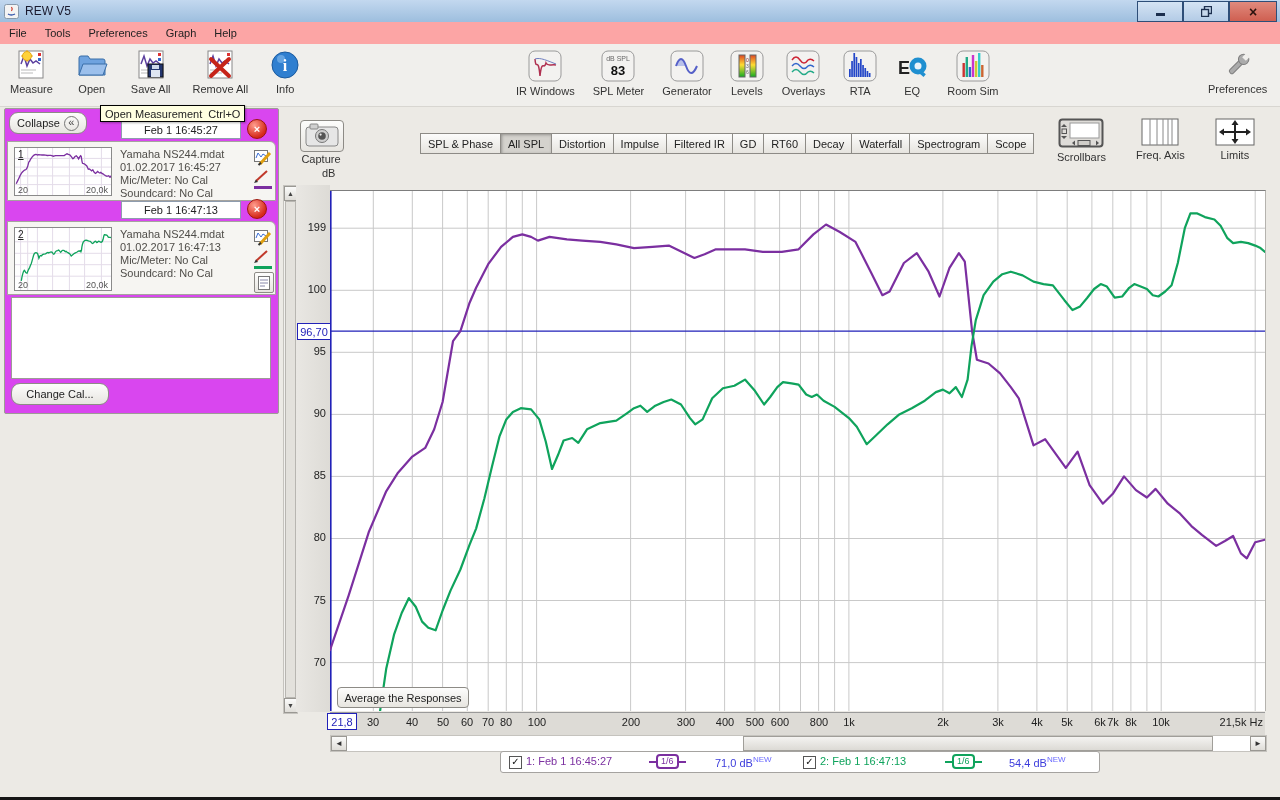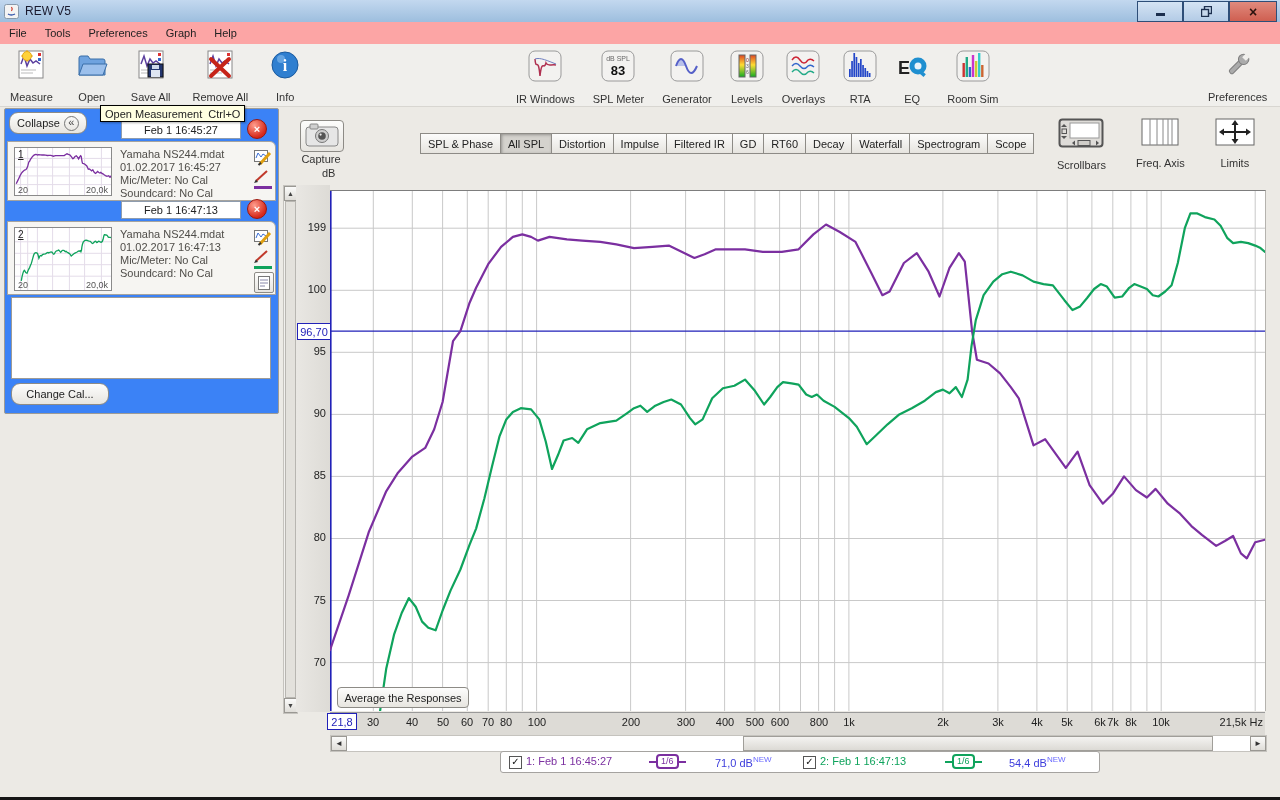--- a/index.html
+++ b/index.html
@@ -12,29 +12,29 @@
   .winbtn{height:19px;border:1px solid #2e4e78;display:flex;align-items:center;justify-content:center;
     background:linear-gradient(#d5e4f4,#b3cbe6);}
   #btn-close{background:linear-gradient(#e08a7d,#cf5f51);}
   
   #menubar{position:absolute;left:0;top:22px;width:1280px;height:22px;background:#fca5a5;
     border-bottom:1px solid #dcdad5;display:flex;align-items:center;}
   .menu-item{padding:3px 9px;}
   
   #toolbar{position:absolute;left:0;top:44px;width:1280px;height:62px;background:#f0efec;border-bottom:1px solid #d8d6d1;}
   .tbtn{display:flex;flex-direction:column;align-items:center;justify-content:flex-start;padding:2px 4px;}
-  .tblabel{margin-top:9px;color:#333;white-space:nowrap;}
+  .tblabel{margin-top:1px;color:#333;white-space:nowrap;}
   #tb-left{position:absolute;left:6px;top:4px;display:flex;gap:14px;}
   #tb-center{position:absolute;left:512px;top:4px;display:flex;gap:10px;}
   #tb-right{position:absolute;left:1204px;top:4px;display:flex;}
   
   .btn3d{border:1px solid #8d8b86;border-radius:4px;background:linear-gradient(#fdfdfc,#e7e5e0);
     display:flex;align-items:center;justify-content:center;color:#222;white-space:nowrap;}
   
-  #left-panel{position:absolute;left:4px;top:108px;width:273px;height:304px;background:#3b82f6;
+  #left-panel{position:absolute;left:4px;top:108px;width:273px;height:304px;background:#d946ef;
     border:1px solid #9d9b96;border-radius:2px;}
   .meas-card{position:absolute;left:2px;width:267px;background:#f6f5f2;border:1px solid #a5a39e;border-radius:0 6px 0 0;}
   .thumb{position:absolute;background:#fff;border:1px solid #8a8a8a;}
   .thumb-num{position:absolute;left:3px;top:1px;font-size:10px;text-decoration:underline;color:#222;}
   .thumb-lo{position:absolute;left:3px;bottom:0;font-size:9px;color:#555;}
   .thumb-hi{position:absolute;right:3px;bottom:0;font-size:9px;color:#555;}
   .meas-line{position:absolute;left:112px;width:130px;color:#4f4d49;white-space:nowrap;}
   .name-field{position:absolute;width:118px;height:16px;background:#fff;border:1px solid #8e9cae;
     font-family:"Liberation Sans","DejaVu Sans",sans-serif;font-size:11px;text-align:center;padding:0;color:#222;}
   .del-btn{position:absolute;width:18px;height:18px;border-radius:50%;

